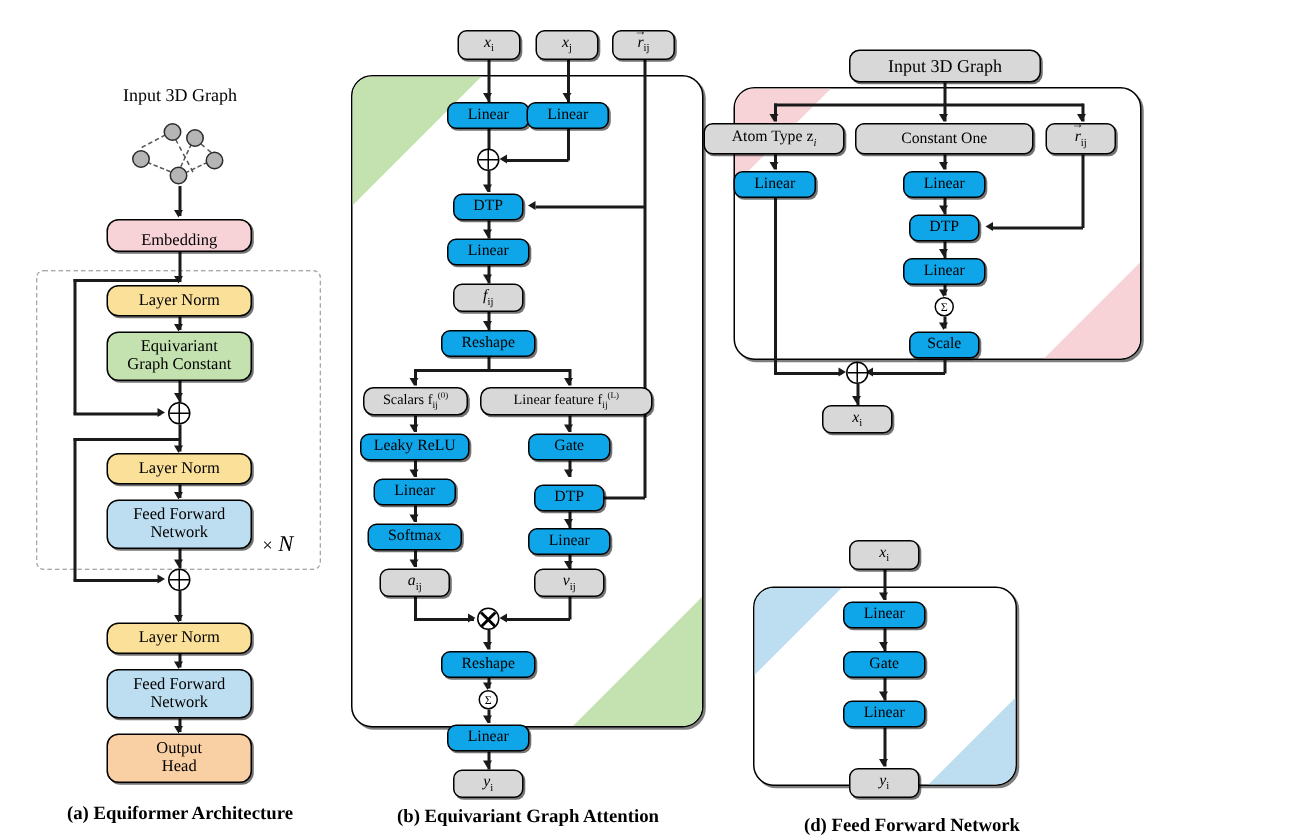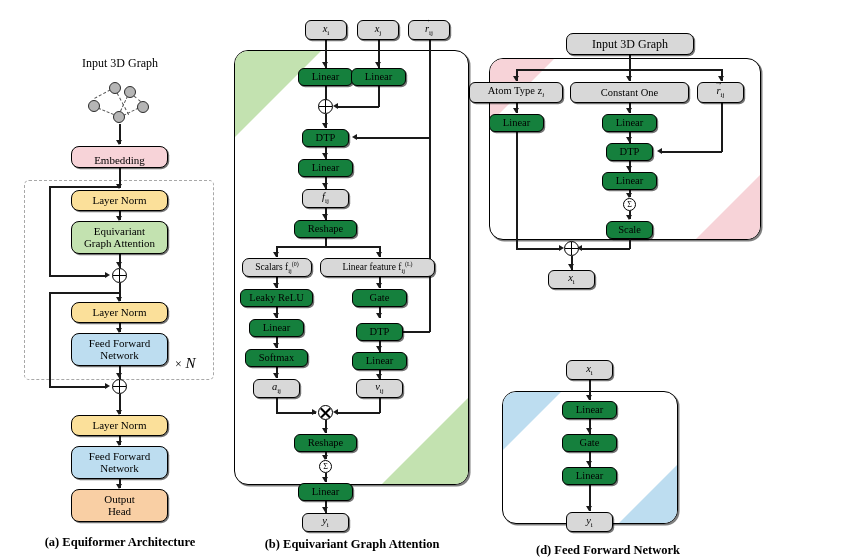--- a/index.html
+++ b/index.html
@@ -6,21 +6,21 @@
   body{width:862px;height:559px;position:relative;overflow:hidden;
        font-family:"Liberation Serif", serif;color:#000;}
   .panel{position:absolute;}
 
   
   .node{
     position:absolute;
     box-sizing:border-box;
     border:1.4px solid #000;
     border-radius:7px;
-    background:#15803d;
+    background:#0ea5e9;
     display:flex;align-items:center;justify-content:center;
     text-align:center;
     line-height:1.05;
     font-size:11px;
     white-space:nowrap;
     box-shadow:1.2px 1.2px 0 rgba(0,0,0,.55);
     z-index:5;
   }
   .node.grey{background:#d8d8d8;}
   .node.pink{background:#f7d3d8;}
@@ -124,21 +124,21 @@
 
   <div class="node yellow wide" style="left:71px;top:190px;width:97px;height:21px;">
     <span>Layer Norm</span>
   </div>
 
   <div class="vline" style="left:119px;top:211px;height:9px;"></div>
   <div class="arrowdown" style="left:116px;top:216px;"></div>
 
   <div class="node green wide" style="left:71px;top:221px;width:97px;height:33px;flex-direction:column;">
     <span>Equivariant</span>
-    <span>Graph Attention</span>
+    <span>Graph Constant</span>
   </div>
 
   <div class="vline" style="left:119px;top:254px;height:14px;"></div>
   <div class="arrowdown" style="left:116px;top:262px;"></div>
 
   <div class="vline" style="left:49px;top:186px;height:90px;"></div>
   <div class="hline" style="left:49px;top:186px;width:71px;"></div>
   <div class="hline" style="left:49px;top:275px;width:58px;"></div>
   <div class="arrowright" style="left:105px;top:272px;"></div>
 

